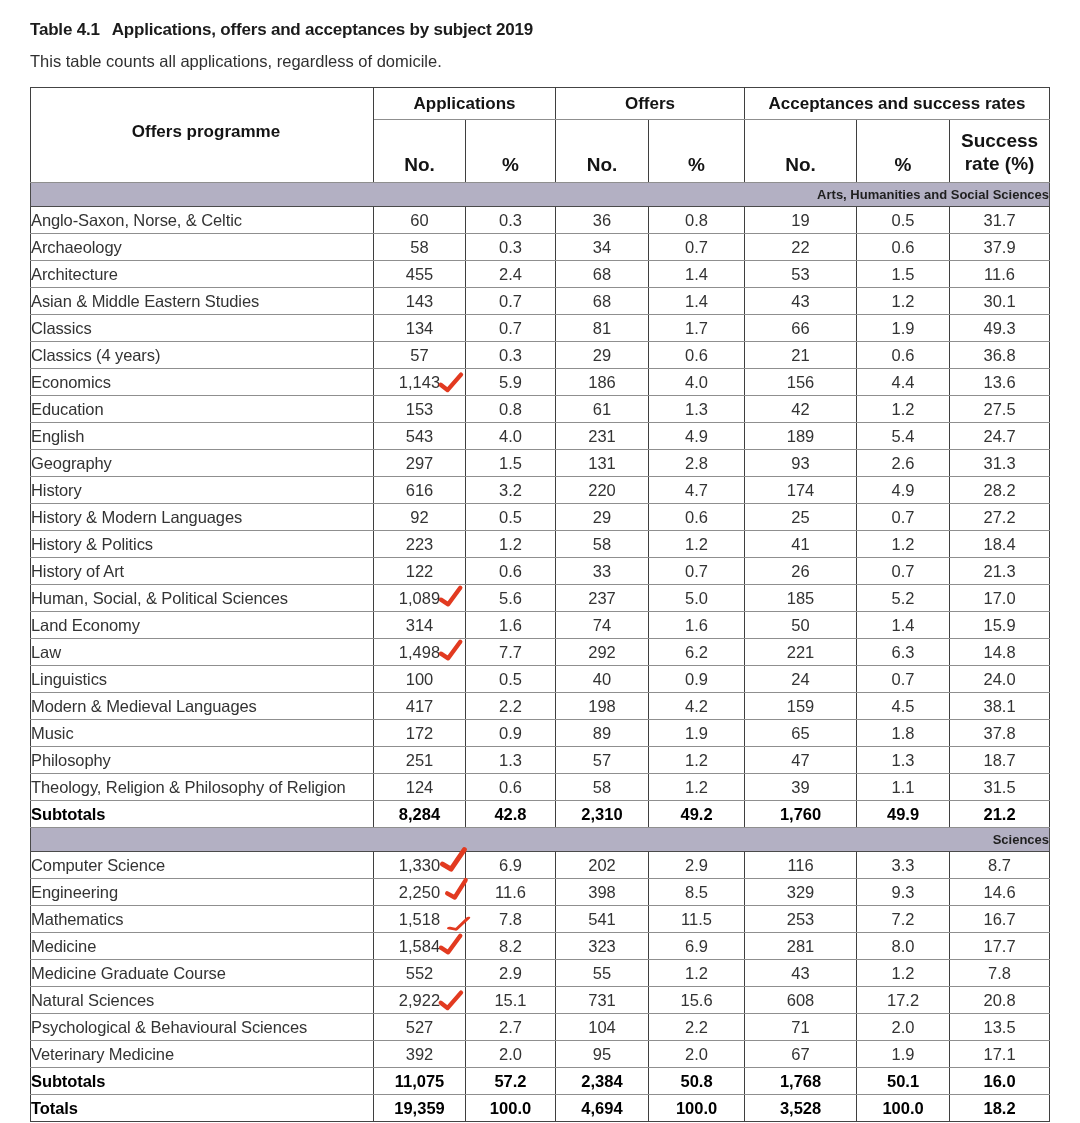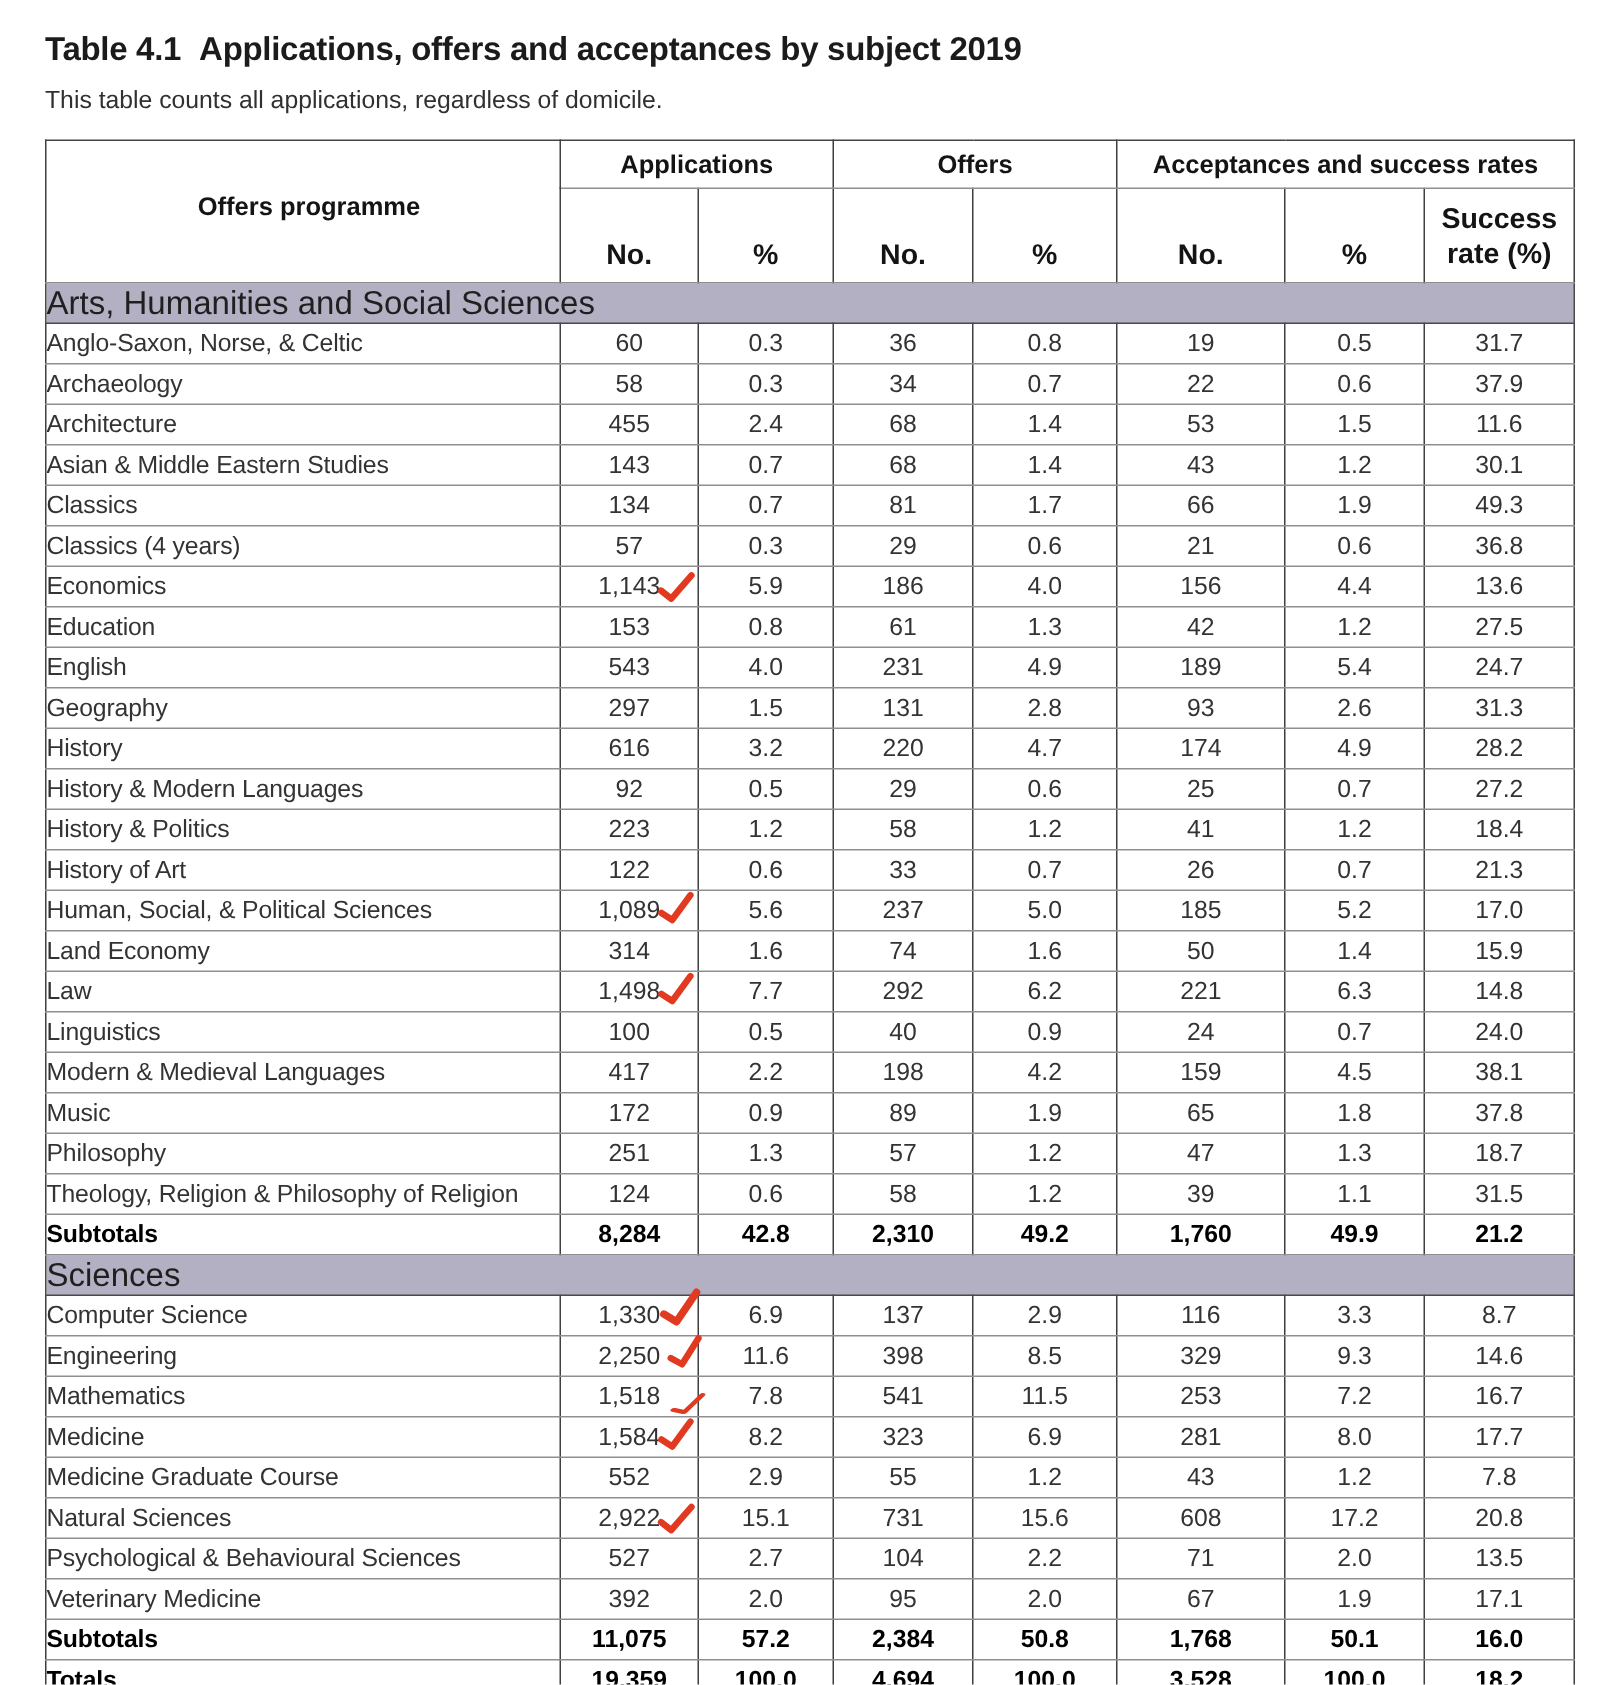--- a/index.html
+++ b/index.html
@@ -11,21 +11,21 @@
   html,body{margin:0;padding:0;}
   body{
     width:1080px;height:1123px;
     background:#ffffff;
     font-family:"Liberation Sans", sans-serif;
     color:#262626;
     overflow:hidden;
   }
   .wrap{padding:10px 30px 0 30px;}
   .title{
-    font-size:22px;font-weight:bold;color:#1b1b1b;
+    font-size:17px;font-weight:bold;color:#1b1b1b;
     margin:10px 0 12px 0;letter-spacing:-0.2px;
   }
   .title .t-prefix{margin-right:12px;}
   .subtitle{
     font-size:16.5px;color:#303030;margin:0 0 16px 0;
   }
   table{
     border-collapse:collapse;table-layout:fixed;
     width:1019px;
     border:1px solid #444;
@@ -54,22 +54,22 @@
     padding:0 0 7px 8px;font-size:17px;
   }
   tr.sub-row th{
     height:56px;text-align:center;vertical-align:bottom;
     padding-bottom:6px;font-size:19px;margin-top:24px;
   }
   th.success-h{line-height:1.25;padding-bottom:5px;}
   tr.band td{
     background:var(--band);
     height:23px;
-    text-align:left;font-weight:normal;color:#1f1f1f;
-    font-size:22px;
+    text-align:right;font-weight:bold;color:#1f1f1f;
+    font-size:13px;
     border-color:#4a4a4a;
   }
   tbody td{height:26px;}
   td.prog{
     text-align:left;padding-left:0;white-space:nowrap;
     overflow:hidden;letter-spacing:-0.1px;
   }
   td.num{text-align:center;}
   tr.bold-row td{font-weight:bold;color:#000000;}
   tbody tr:last-child td{border-bottom-color:#444;}
@@ -375,21 +375,21 @@
           <td colspan="8">Sciences</td>
         </tr>
         <tr>
           <td class="prog">Computer Science</td>
           <td class="num"><span class="num-wrap"><span>1,330</span><span class="check v-long">
                 <svg viewBox="0 0 30 24" xmlns="http://www.w3.org/2000/svg">
                   <path d="M3 14 L10.5 20.5 L27 3.5" fill="none" stroke="#e23a20" stroke-width="5" stroke-linecap="round" stroke-linejoin="round"></path>
                 </svg>
               </span></span></td>
           <td class="num"><span class="num-wrap"><span>6.9</span></span></td>
-          <td class="num"><span class="num-wrap"><span>137</span></span></td>
+          <td class="num"><span class="num-wrap"><span>202</span></span></td>
           <td class="num"><span class="num-wrap"><span>2.9</span></span></td>
           <td class="num"><span class="num-wrap"><span>116</span></span></td>
           <td class="num"><span class="num-wrap"><span>3.3</span></span></td>
           <td class="num"><span class="num-wrap"><span>8.7</span></span></td>
         </tr>
         <tr>
           <td class="prog">Engineering</td>
           <td class="num"><span class="num-wrap"><span>2,250</span><span class="check v-hook">
                 <svg viewBox="0 0 30 24" xmlns="http://www.w3.org/2000/svg">
                   <path d="M3 14 L10.5 20.5 L27 3.5" fill="none" stroke="#e23a20" stroke-width="5" stroke-linecap="round" stroke-linejoin="round"></path>

